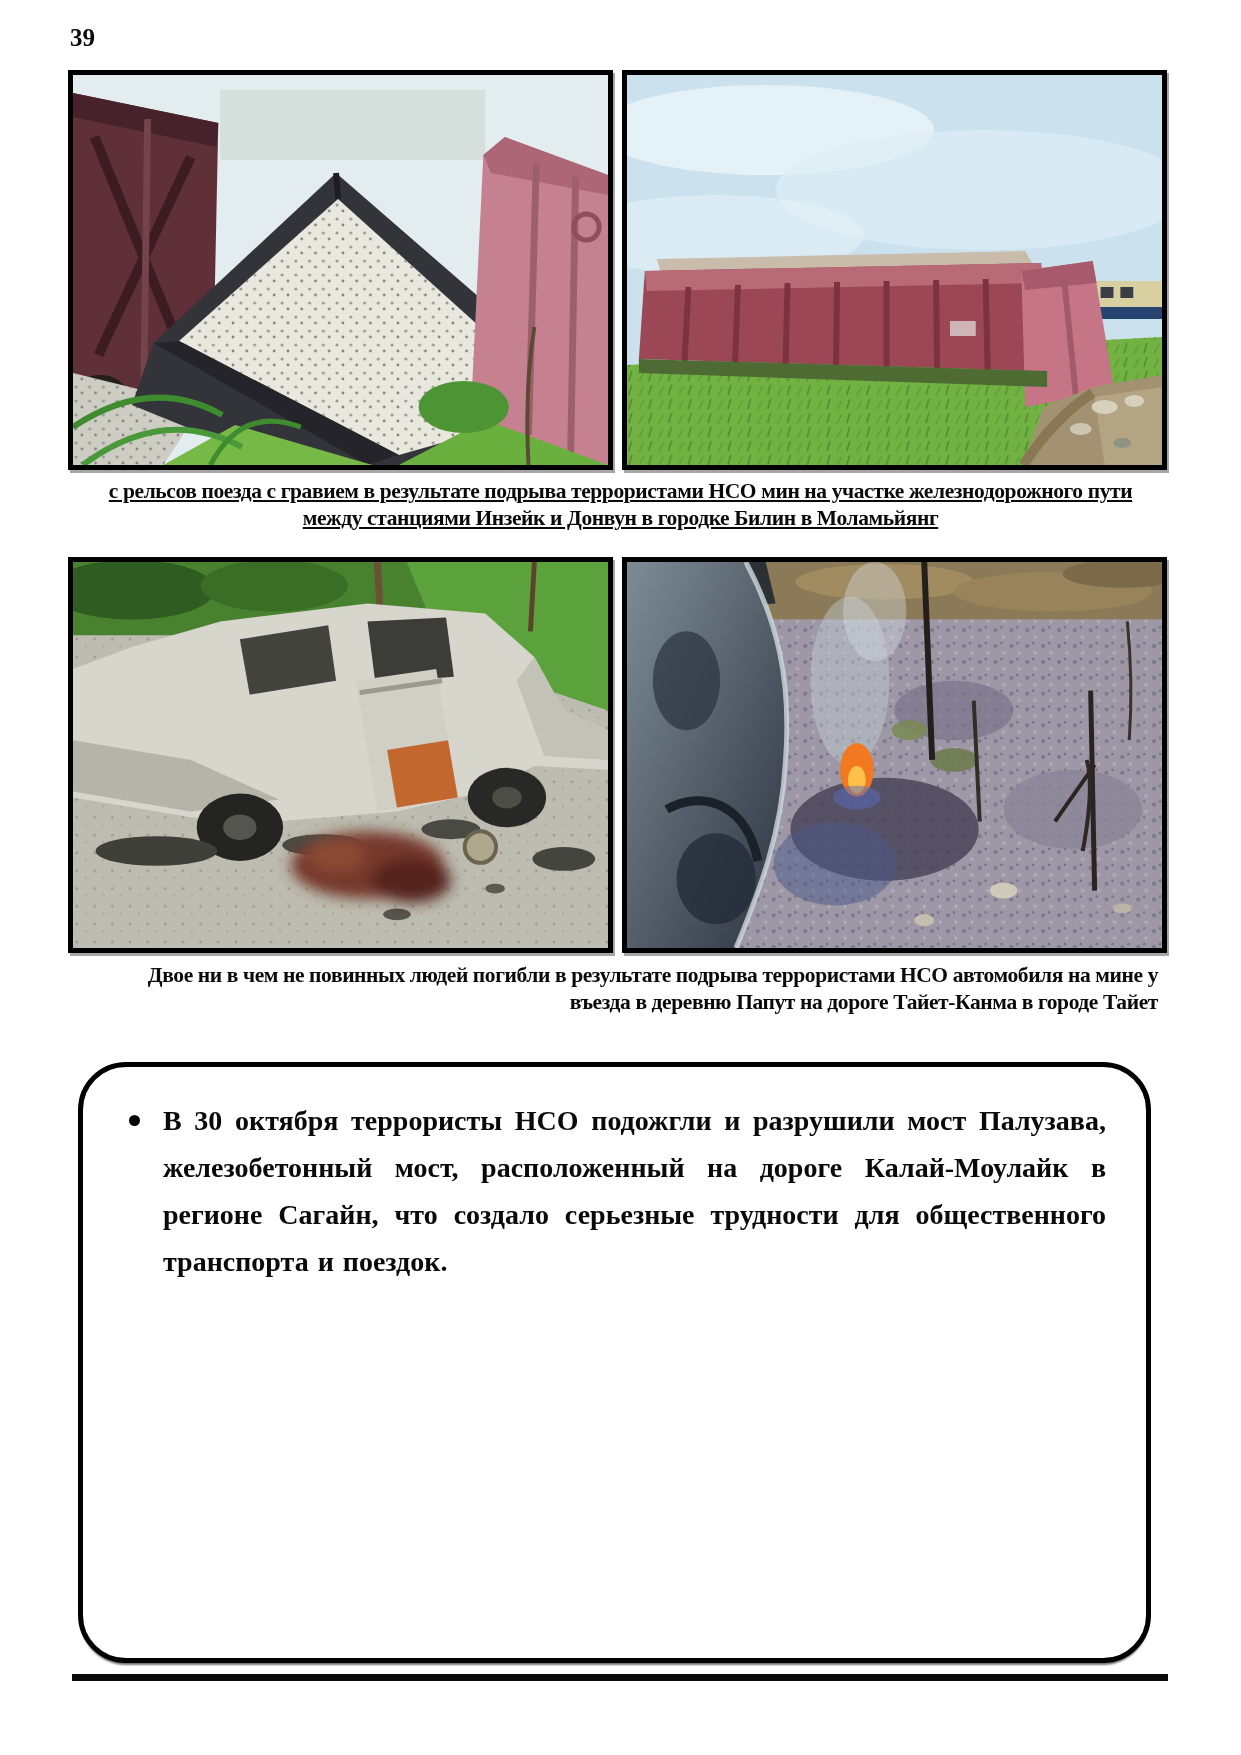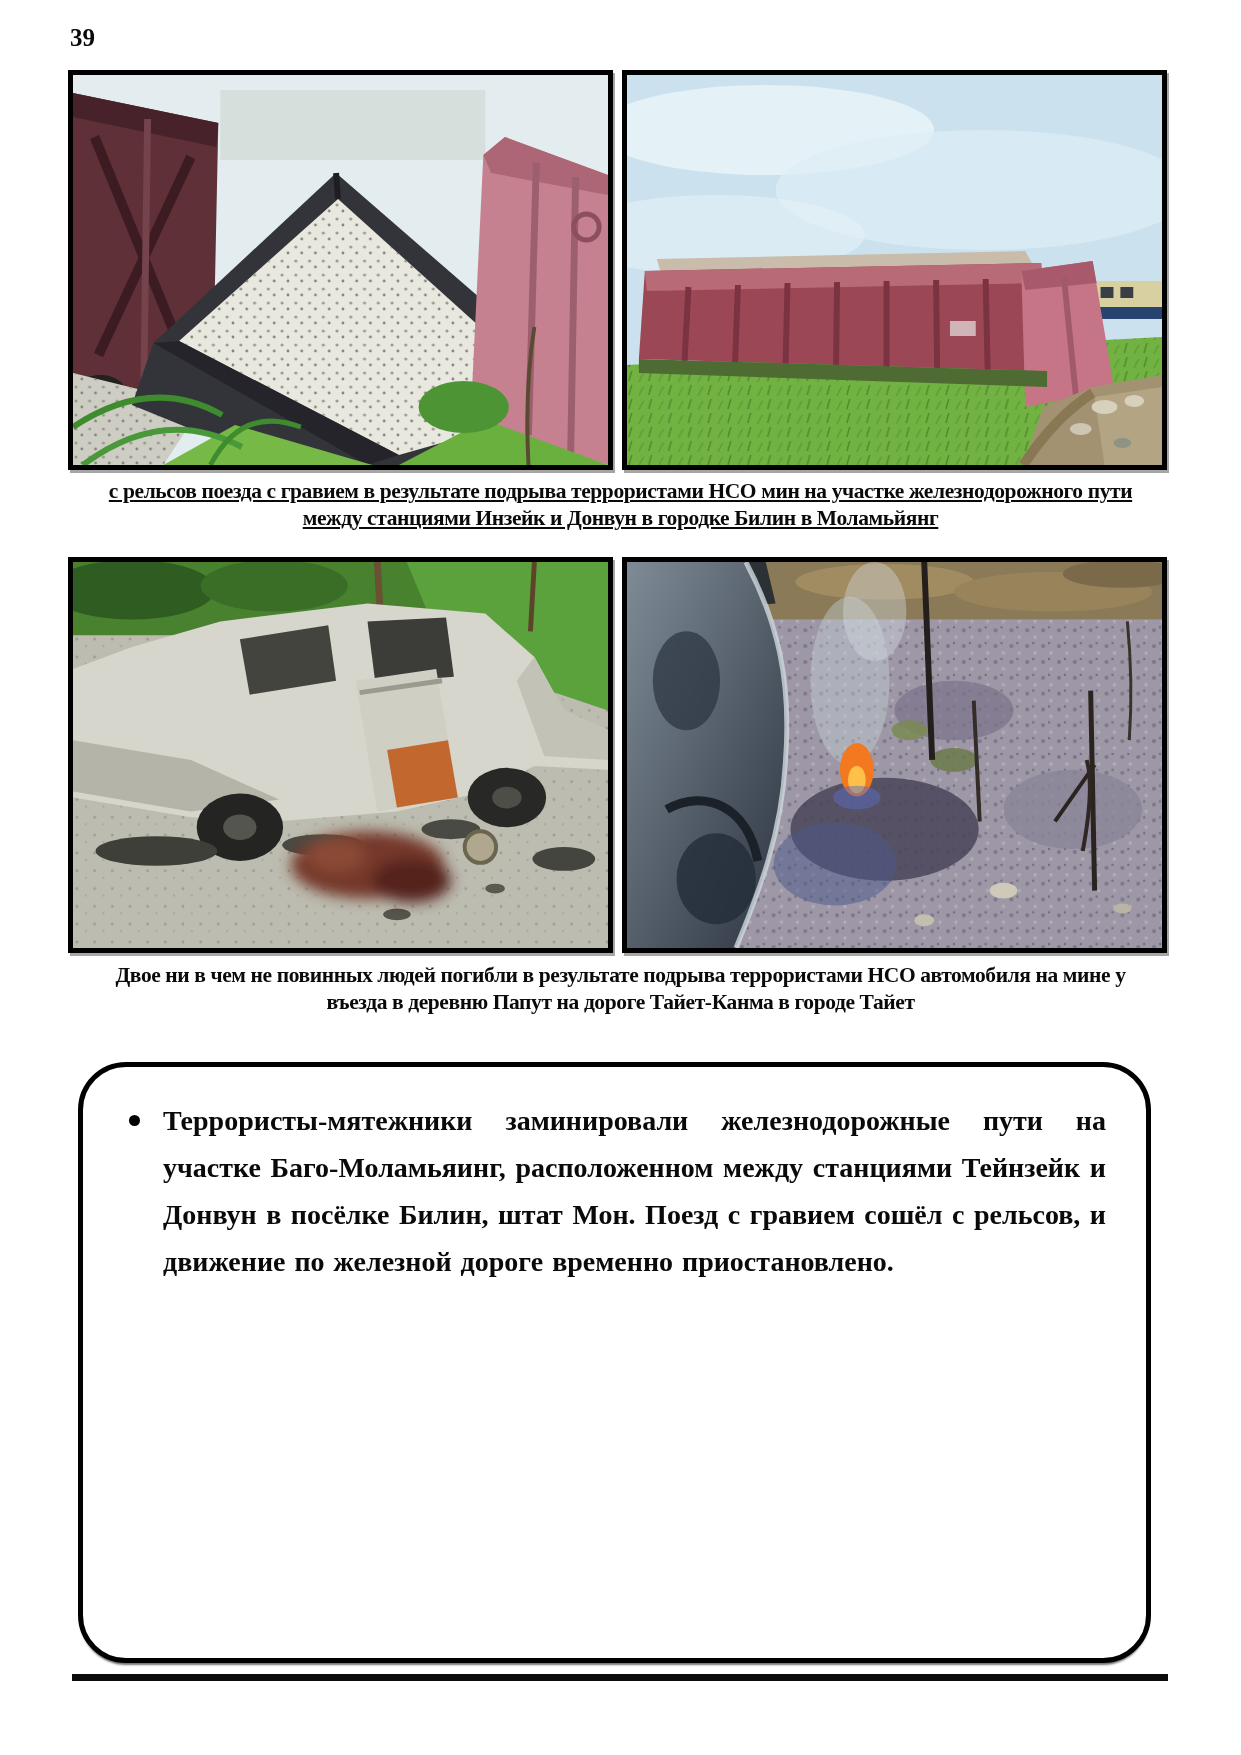--- a/index.html
+++ b/index.html
@@ -40,21 +40,21 @@
     position:absolute;
     left:83px;
     width:1075px;
     text-align:center;
     font-weight:bold;
     font-size:21.5px;
     line-height:27px;
     letter-spacing:-0.4px;
   }
   .cap1{top:478px;text-decoration:underline;}
-  .cap2{top:962px;}
+  .cap2{top:962px;text-align:right;}
   .summary-box{
     position:absolute;
     left:78px; top:1062px;
     width:1073px; height:601px;
     box-sizing:border-box;
     border:5px solid #000;
     border-radius:48px;
     background:#fff;
     box-shadow:0 4px 2px -2px rgba(0,0,0,0.55);
     overflow:hidden;
@@ -300,19 +300,19 @@
         <ellipse cx="300" cy="362" rx="10" ry="6" fill="#c4beae"></ellipse>
         <ellipse cx="500" cy="350" rx="9" ry="5" fill="#bab4a4"></ellipse>
       </svg>
     </figure>
   </div>
 
   <div class="caption cap2">Двое ни в чем не повинных людей погибли в результате подрыва террористами НСО автомобиля на мине у въезда в деревню Папут на дороге Тайет-Канма в городе Тайет</div>
 
   <div class="summary-box">
     <ul>
-      <li>Террористы-мятежники заминировали железнодорожные пути на участке Баго-Моламьяинг, расположенном между станциями Тейнзейк и Донвун в посёлке Билин, штат Мон. Поезд с гравием сошёл с рельсов, и движение по железной дороге временно приостановлено.</li>
+      <li>В 30 октября террористы НСО подожгли и разрушили мост Палузава, железобетонный мост, расположенный на дороге Калай-Моулайк в регионе Сагайн, что создало серьезные трудности для общественного транспорта и поездок.</li>
     </ul>
   </div>
 
   <div class="bottom-rule"></div>
 
 </div>
 
 </body></html>

